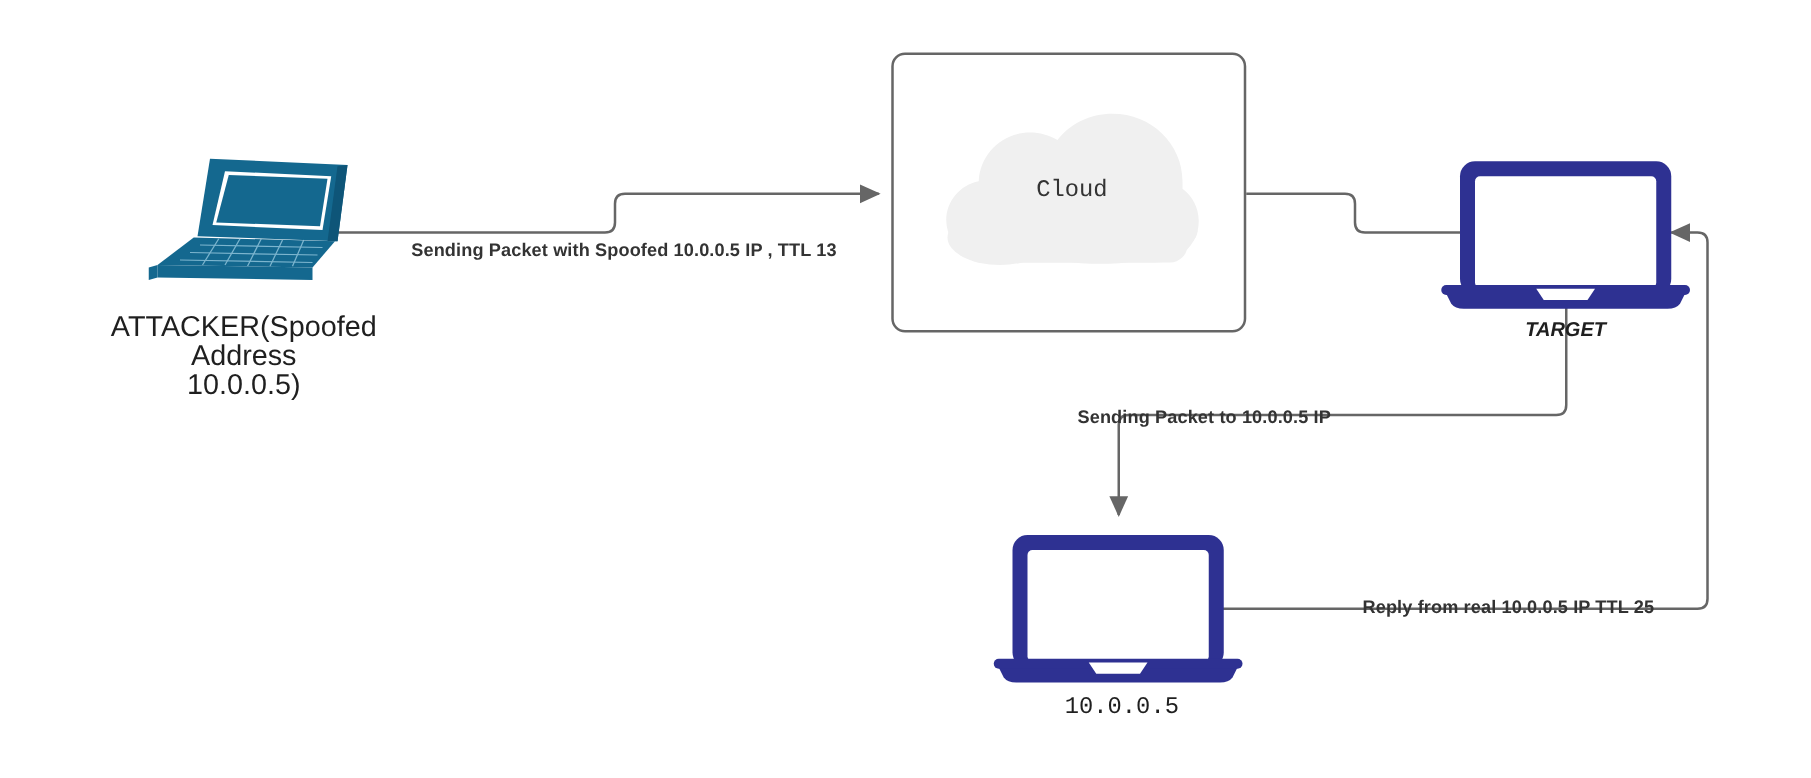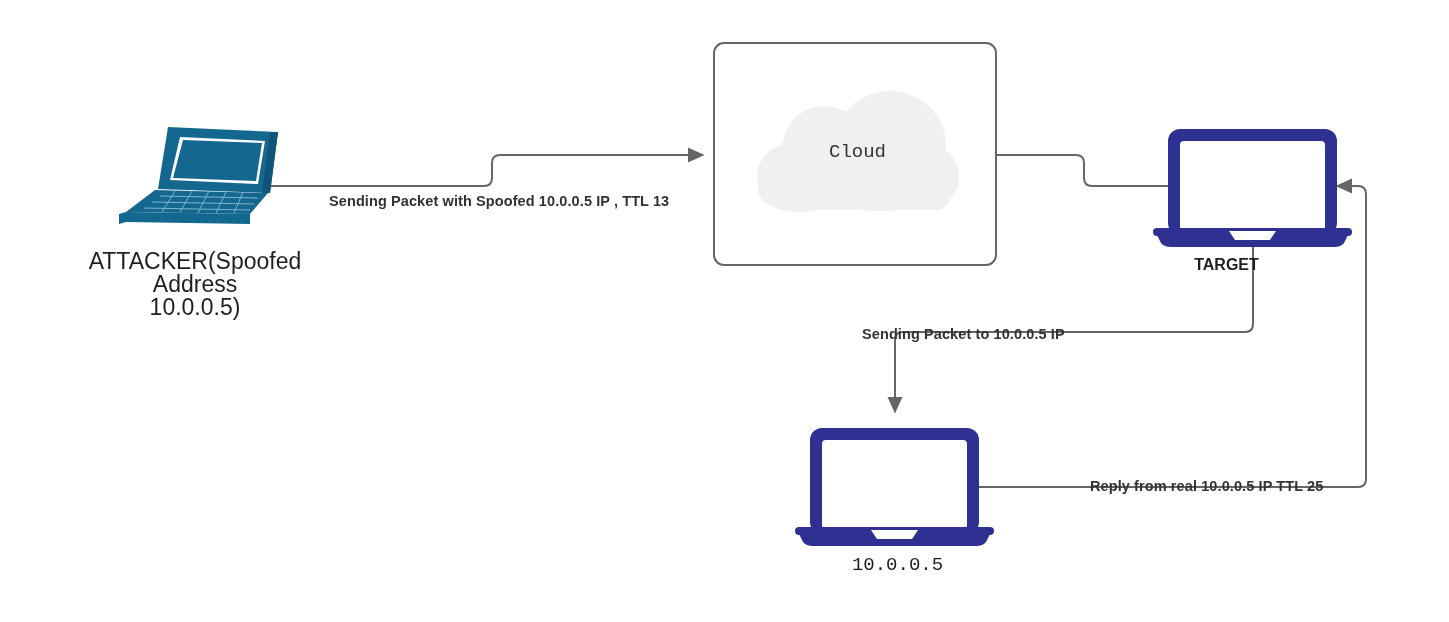--- a/index.html
+++ b/index.html
@@ -32,24 +32,25 @@
     line-height: 23px;
     white-space: pre-line;
   }
   .label-attacker {
     left: 55px;
     top: 250px;
     width: 280px;
     font-size: 23px;
   }
   .label-target {
-    left: 1139px;
+    left: 1165px;
     top: 253px;
     width: 175px;
     font-weight: bold;
+    font-style: italic;
     font-size: 16px;
   }
   .label-victim {
     left: 810px;
     top: 554px;
     width: 175px;
     font-size: 19px;
     font-family: Liberation Mono, monospace;
   }
   .wire-label {

